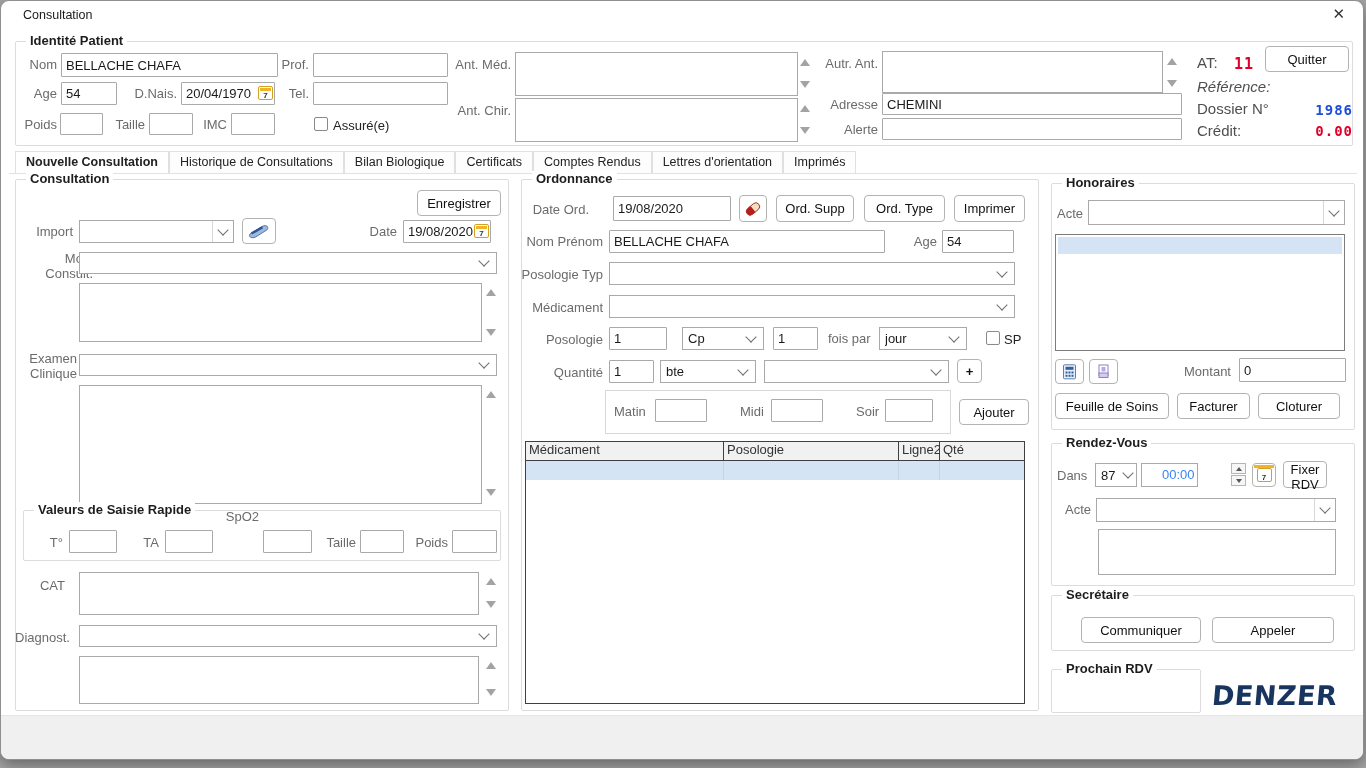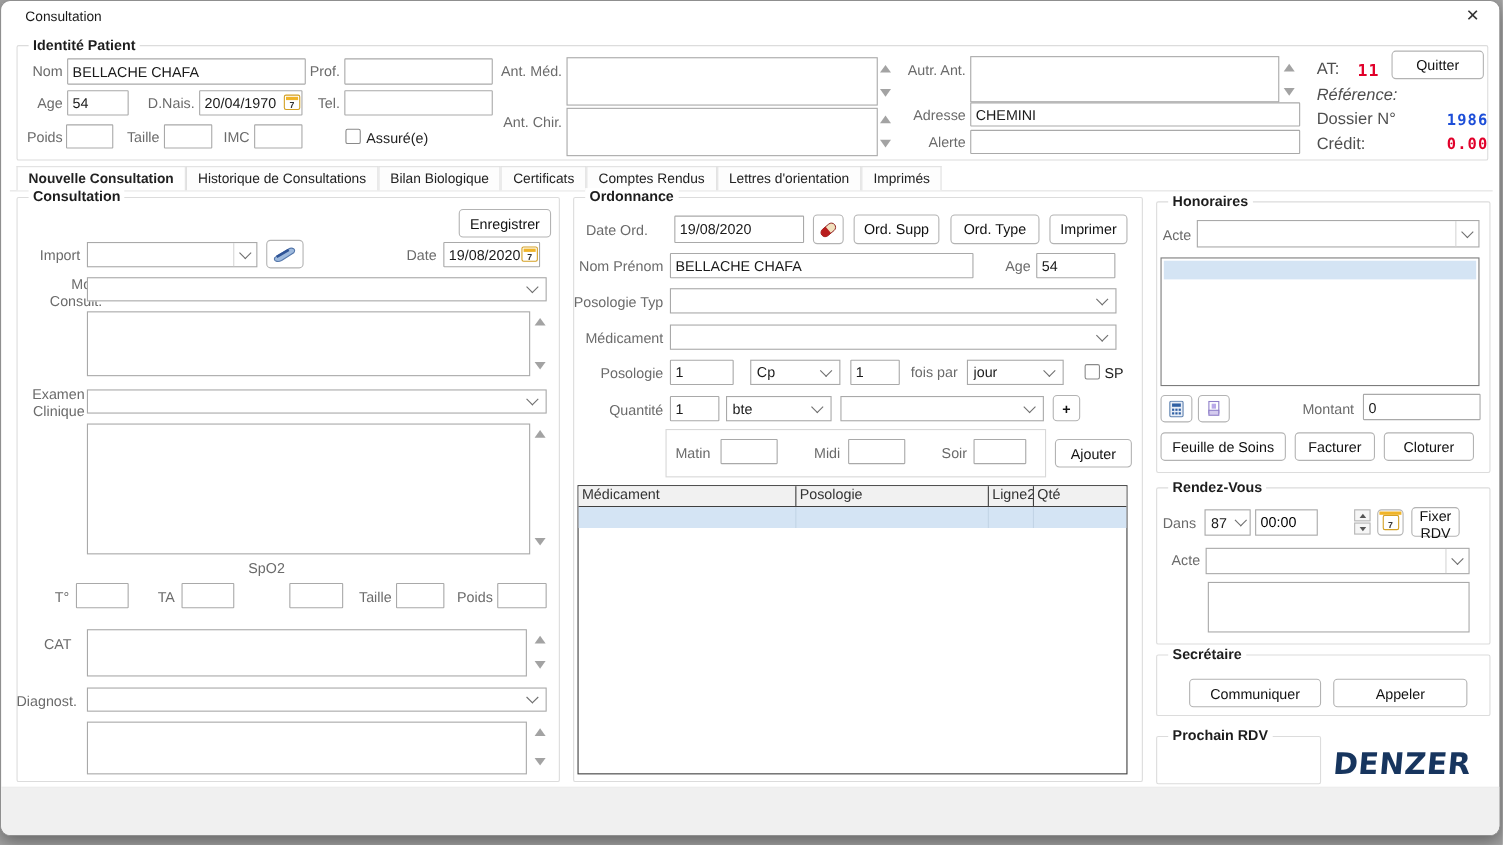--- a/index.html
+++ b/index.html
@@ -168,20 +168,23 @@
   <div class="lbl r" style="left:24px;top:350px;width:52px;">Examen
 Clinique</div>
   <div class="combo" style="left:78px;top:353px;width:418px;height:22px;">
     <span class="cval"></span>
     <span class="chev"></span>
   </div>
   <textarea class="ta" style="left: 78px; top: 384px; width: 403px; height: 119px;"></textarea>
   <span class="tri up" style="left:485px;top:390px;"></span>
   <span class="tri dn" style="left:485px;top:488px;"></span>
 
+  <div class="gb" style="left:22px;top:509px;width:478px;height:51px;">
+    <span class="gt">Valeurs de Saisie Rapide</span>
+  </div>
   <div class="lbl r" style="left:36px;top:534px;width:26px;">T°</div>
   <input class="inp" style="left: 68px; top: 529px; width: 48px; height: 23px;">
   <div class="lbl r" style="left:138px;top:534px;width:20px;">TA</div>
   <input class="inp" style="left: 164px; top: 529px; width: 48px; height: 23px;">
   <div class="lbl r" style="left:222px;top:508px;width:36px;">SpO2</div>
   <input class="inp" style="left: 262px; top: 529px; width: 49px; height: 23px;">
   <div class="lbl r" style="left:320px;top:534px;width:35px;">Taille</div>
   <input class="inp" style="left: 359px; top: 529px; width: 44px; height: 23px;">
   <div class="lbl r" style="left:412px;top:534px;width:35px;">Poids</div>
   <input class="inp" style="left: 451px; top: 529px; width: 45px; height: 23px;">
@@ -327,21 +330,21 @@
 
   <div class="gb" style="left:1050px;top:442px;width:304px;height:143px;">
     <span class="gt">Rendez-Vous</span>
   </div>
   <div class="lbl" style="left:1056px;top:467px;">Dans</div>
   <div class="combo" style="left:1094px;top:462px;width:42px;height:24px;">
     <span class="cval">87</span>
     <span class="chev" style="margin-right:4px;"></span>
   </div>
   <div class="lbl" style="left:1140px;top:467px;">Jrs à</div>
-  <div class="abs" style="left:1140px;top:462px;width:57px;height:24px;border:1px solid #a9a9a9;background:#fff;box-sizing:border-box;font-size:13px;color:#000000;line-height:22px;padding-left:4px;">00:00</div>
+  <div class="abs" style="left:1140px;top:462px;width:57px;height:24px;border:1px solid #a9a9a9;background:#fff;box-sizing:border-box;font-size:13px;color:#3b82f6;line-height:22px;padding-left:20px;">00:00</div>
   <div class="abs" style="left:1230px;top:462px;">
     <div class="spinbtn">
         <span class="t u"></span>
       </div>
     <div class="spinbtn" style="margin-top:1px;">
         <span class="t d"></span>
       </div>
   </div>
 
   <button class="btn" style="left:1251px;top:462px;width:24px;height:24px;padding:0;">

